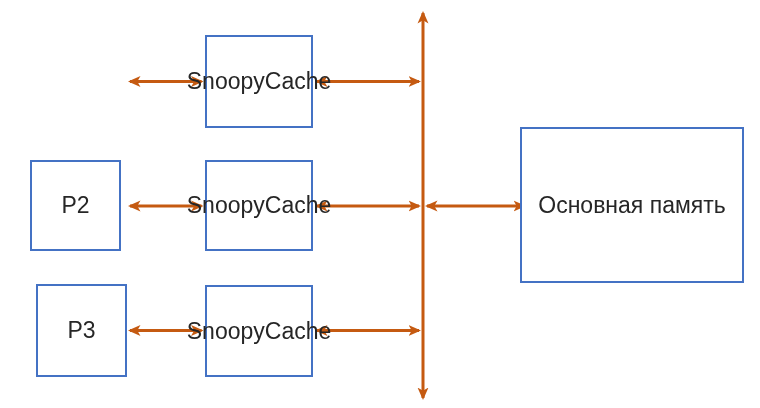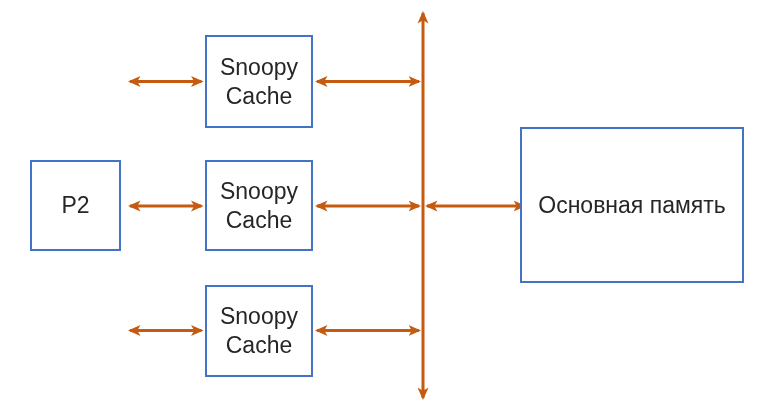--- a/index.html
+++ b/index.html
@@ -40,21 +40,21 @@
     border: 2px solid var(--box-border);
     background: var(--bg);
     display: flex;
     align-items: center;
     justify-content: center;
     text-align: center;
     font-size: 23px;
     line-height: 1.24;
     color: var(--text);
   }
-  .stack { display: flex; flex-direction: column; }
+  .stack { display: flex; }
   
   .p1 { left: 36px;  top: 35px;  width: 91px;  height: 93px; }
   .p2 { left: 30px;  top: 160px; width: 91px;  height: 91px; }
   .p3 { left: 36px;  top: 284px; width: 91px;  height: 93px; }
   
   .c1 { left: 205px; top: 35px;  width: 108px; height: 93px; }
   .c2 { left: 205px; top: 160px; width: 108px; height: 91px; }
   .c3 { left: 205px; top: 285px; width: 108px; height: 92px; }
   
   .mem { left: 520px; top: 127px; width: 224px; height: 156px; }
@@ -81,20 +81,23 @@
 
     <line class="arrow-line" x1="130" y1="330.5" x2="201.5" y2="330.5" marker-start="url(#ah)" marker-end="url(#ah)"></line>
     <line class="arrow-line" x1="317" y1="330.5" x2="419" y2="330.5" marker-start="url(#ah)" marker-end="url(#ah)"></line>
 
     <line class="arrow-line" x1="427" y1="206" x2="524" y2="206" marker-start="url(#ah)" marker-end="url(#ah)"></line>
   </svg>
 
   <div class="box p2">
     <span>P2</span>
   </div>
+  <div class="box p3">
+    <span>P3</span>
+  </div>
 
   <div class="box c1">
     <div class="stack">
       <span>Snoopy</span>
       <span>Cache</span>
     </div>
   </div>
   <div class="box c2">
     <div class="stack">
       <span>Snoopy</span>

